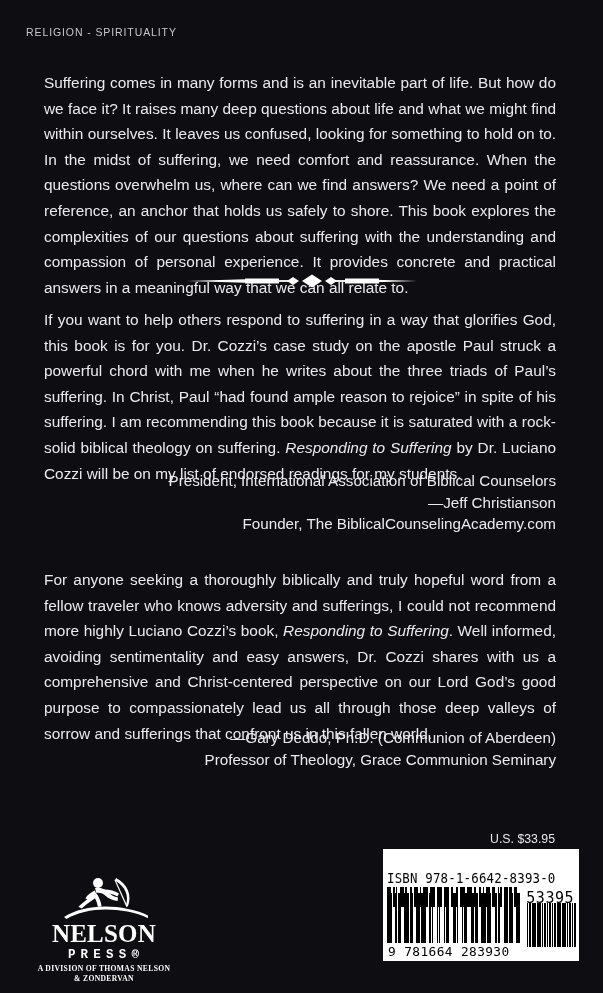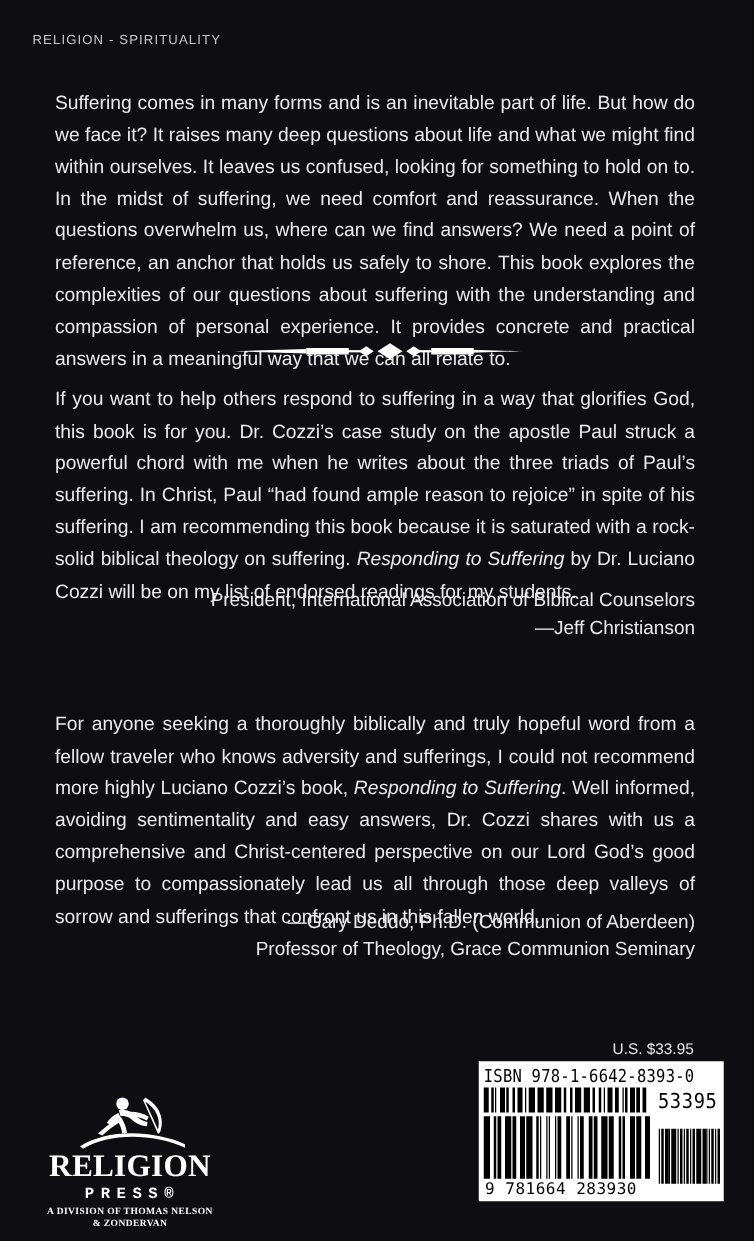--- a/index.html
+++ b/index.html
@@ -85,21 +85,21 @@
   }
 
   
   #barcode-block {
     position: absolute;
     left: 383px;
     top: 849px;
     width: 196px;
     height: 112px;
     background: #ffffff;
-    padding: 3px 4px 2px 4px;
+    padding: 20px 4px 2px 4px;
   }
 
   #isbn-text {
     font-family: "DejaVu Sans Mono", "Liberation Mono", monospace;
     font-size: 12.4px;
     letter-spacing: 0.2px;
     color: #000;
     white-space: nowrap;
     line-height: 15px;
     transform: scaleY(1.15);
@@ -221,20 +221,21 @@
     </svg>
   </div>
 
   <div class="column body-copy" style="top:307px;">
     <span>If you want to help others respond to suffering in a way that glorifies God, this book is for you. Dr. Cozzi’s case study on the apostle Paul struck a powerful chord with me when he writes about the three triads of Paul’s suffering. In Christ, Paul “had found ample reason to rejoice” in spite of his suffering. I am recommending this book because it is saturated with a rock-solid biblical theology on suffering. </span><span class="ital">Responding to Suffering</span><span> by Dr. Luciano Cozzi will be on my list of endorsed readings for my students.</span>
   </div>
 
   <div class="column attribution" style="top:470px;">
     <div>President, International Association of Biblical Counselors</div>
     <div>—Jeff Christianson</div>
+    <div>Founder, The BiblicalCounselingAcademy.com</div>
   </div>
 
   <div class="column body-copy" style="top:567px;">
     <span>For anyone seeking a thoroughly biblically and truly hopeful word from a fellow traveler who knows adversity and sufferings, I could not recommend more highly Luciano Cozzi’s book, </span><span class="ital">Responding to Suffering</span><span>. Well informed, avoiding sentimentality and easy answers, Dr. Cozzi shares with us a comprehensive and Christ-centered perspective on our Lord God’s good purpose to compassionately lead us all through those deep valleys of sorrow and sufferings that confront us in this fallen world.</span>
   </div>
 
   <div class="column attribution" style="top:727px;">
     <div>—Gary Deddo, Ph.D. (Communion of Aberdeen)</div>
     <div>Professor of Theology, Grace Communion Seminary</div>
   </div>
@@ -420,19 +421,19 @@
 
         <path d="M36.8 14.4 C33 16 29.6 18.8 27.4 22.2 L30.6 24.2 C32.6 21.4 35.2 19.2 38.4 18 Z"></path>
 
         <path d="M38.6 17.4 C41 21 43 25.4 43.6 30.4 L39.8 30.8 C39.2 26.4 37.4 22.6 35.4 19.6 Z"></path>
 
         <path d="M36.2 18.6 C31 22 25.6 26 20.4 30.8 L23.8 32.4 C29 27.6 34 24 38.4 21.4 Z"></path>
 
         <path d="M6 41 C22 31 46 28 70 33 C78 34.6 85 36.8 90 39.4 L90 42.2 C84 39.2 77 37 69.4 35.6 C46.6 31 24 33.8 8.4 43 Z"></path>
       </g>
     </svg>
-    <div id="logo-wordmark">RELIGION</div>
+    <div id="logo-wordmark">NELSON</div>
     <div id="logo-press">PRESS®</div>
     <div id="logo-div1">A DIVISION OF THOMAS NELSON</div>
     <div id="logo-div2">&amp; ZONDERVAN</div>
   </div>
 
 </div>
 
 </body></html>

